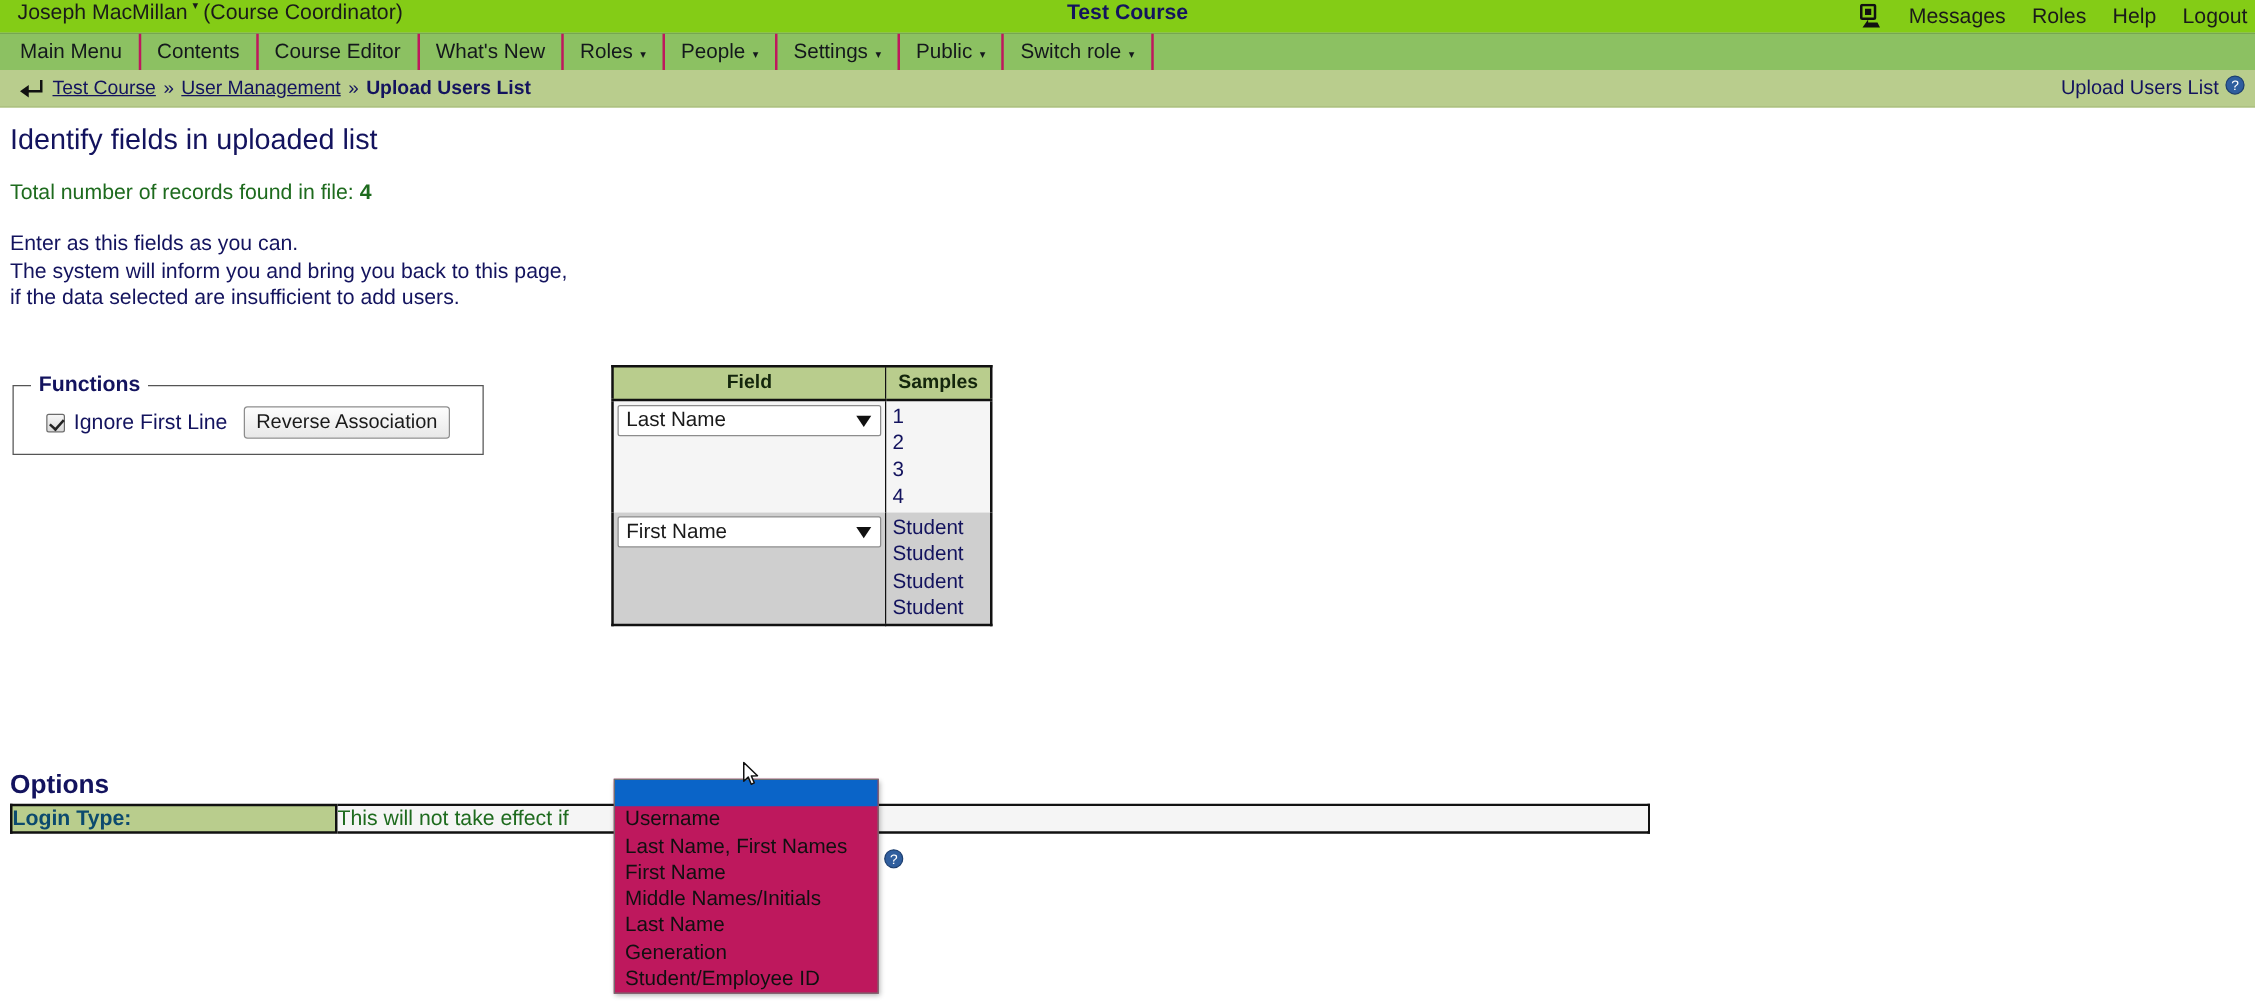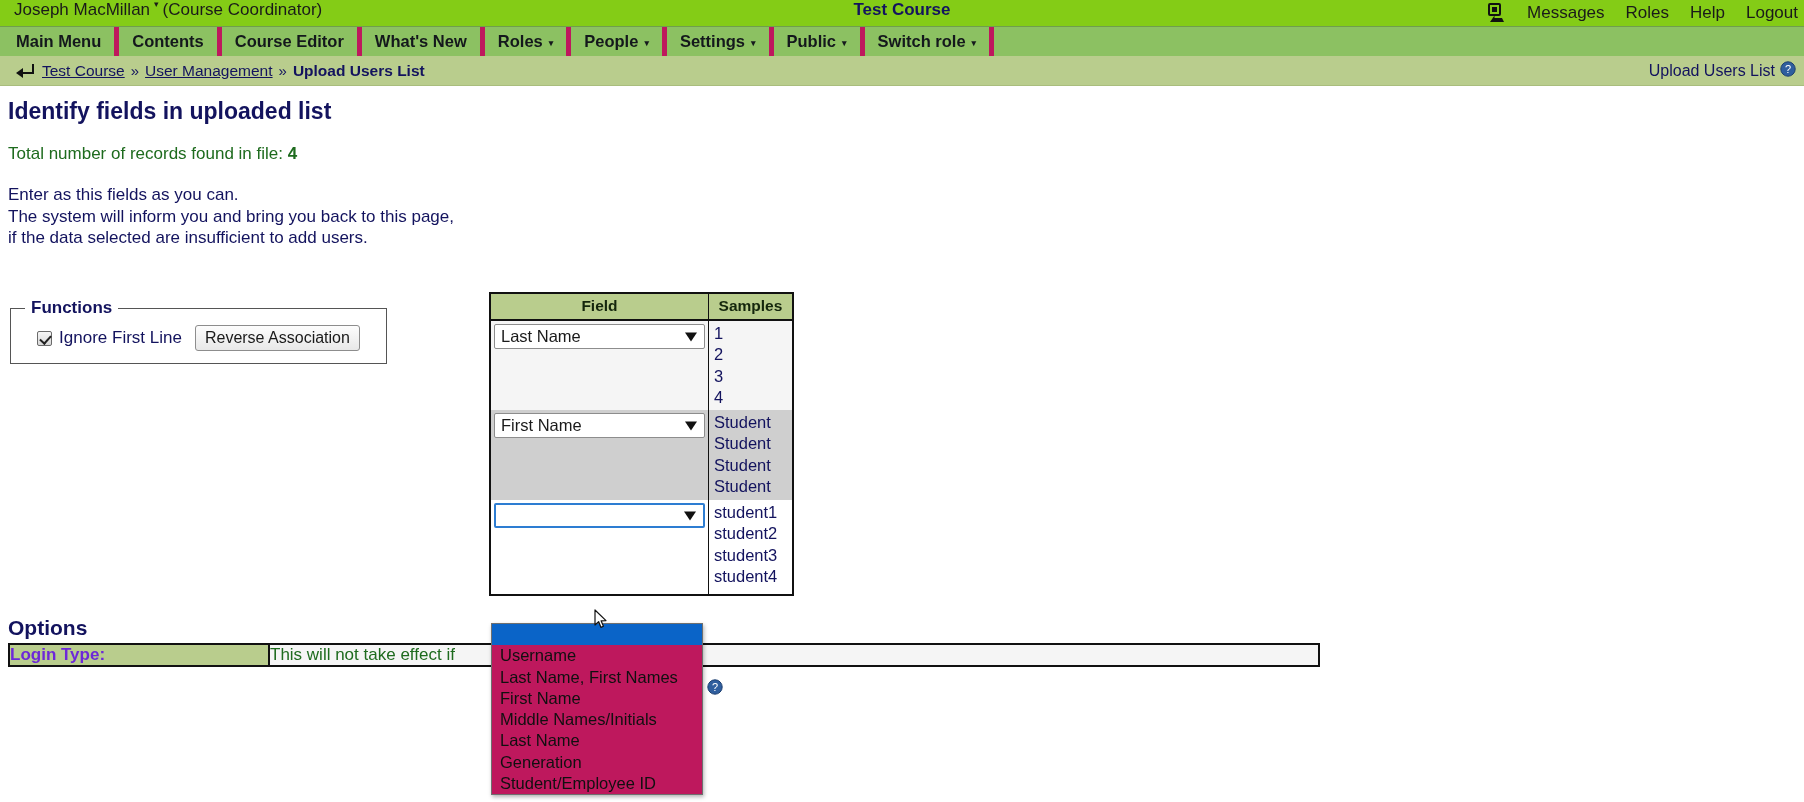--- a/index.html
+++ b/index.html
@@ -66,23 +66,23 @@
     background: #8cc162;
     display: flex;
     align-items: stretch;
     border-top: 1px solid #6f9e4c;
   }
   .nav-item {
     display: flex;
     align-items: center;
     padding: 0 13px;
     font-size: 16.5px;
-    font-weight: bold;
+    font-weight: normal;
     color: #14181c;
-    border-right: 5px solid #be185d;
+    border-right: 2px solid #be185d;
     white-space: nowrap;
     cursor: default;
     text-align: right;
   }
   .nav-item:first-child { padding-left: 16px; }
   .nav-caret {
     font-size: 9px;
     margin-left: 6px;
     display: inline-block;
     transform: translateY(1px);
@@ -115,21 +115,21 @@
     display: flex;
     align-items: center;
     gap: 5px;
   }
   .crumb-right .crumb { font-size: 16px; color: #13135e; }
 
   
   .content { padding: 0 0 0 8px; position: relative; }
   h1.page-head {
     font-size: 23px;
-    font-weight: bold;
+    font-weight: normal;
     color: #13135e;
     margin: 12px 0 0 0;
   }
   .records {
     font-size: 17px;
     color: #1e6b1e;
     margin-top: 19px;
   }
   .records b { font-weight: bold; }
   .instructions {
@@ -313,21 +313,21 @@
     border: 2px solid #111;
     border-collapse: collapse;
     background: #fff;
   }
   .optionstable td { vertical-align: top; padding: 0; }
   .opt-label {
     width: 260px;
     background: #b9cd8d;
     font-size: 17px;
     font-weight: bold;
-    color: #6d28d9;
+    color: #0c4a6e;
     padding: 12px 0 12px 14px;
     border-right: 2px solid #111;
   }
   .opt-body {
     background: #f5f5f5;
     padding: 14px 0 0 14px;
     position: relative;
   }
   .opt-note {
     font-size: 17px;
@@ -478,34 +478,20 @@
             <span class="arrow"></span>
           </div>
         </td>
         <td class="cell-samples">
           <div class="samp">Student</div>
           <div class="samp">Student</div>
           <div class="samp">Student</div>
           <div class="samp">Student</div>
         </td>
       </tr>
-      <tr class="ft-row r3">
-        <td class="cell-field">
-          <div class="sel focused">
-            <span></span>
-            <span class="arrow"></span>
-          </div>
-        </td>
-        <td class="cell-samples">
-          <div class="samp">student1</div>
-          <div class="samp">student2</div>
-          <div class="samp">student3</div>
-          <div class="samp">student4</div>
-        </td>
-      </tr>
     </tbody>
   </table>
 
   <div class="dropdown">
     <div class="dd-opt selected">&nbsp;</div>
     <div class="dd-opt">Username</div>
     <div class="dd-opt">Last Name, First Names</div>
     <div class="dd-opt">First Name</div>
     <div class="dd-opt">Middle Names/Initials</div>
     <div class="dd-opt">Last Name</div>

